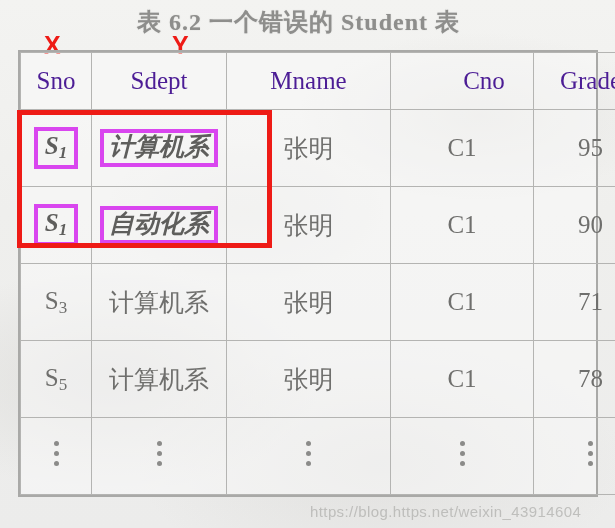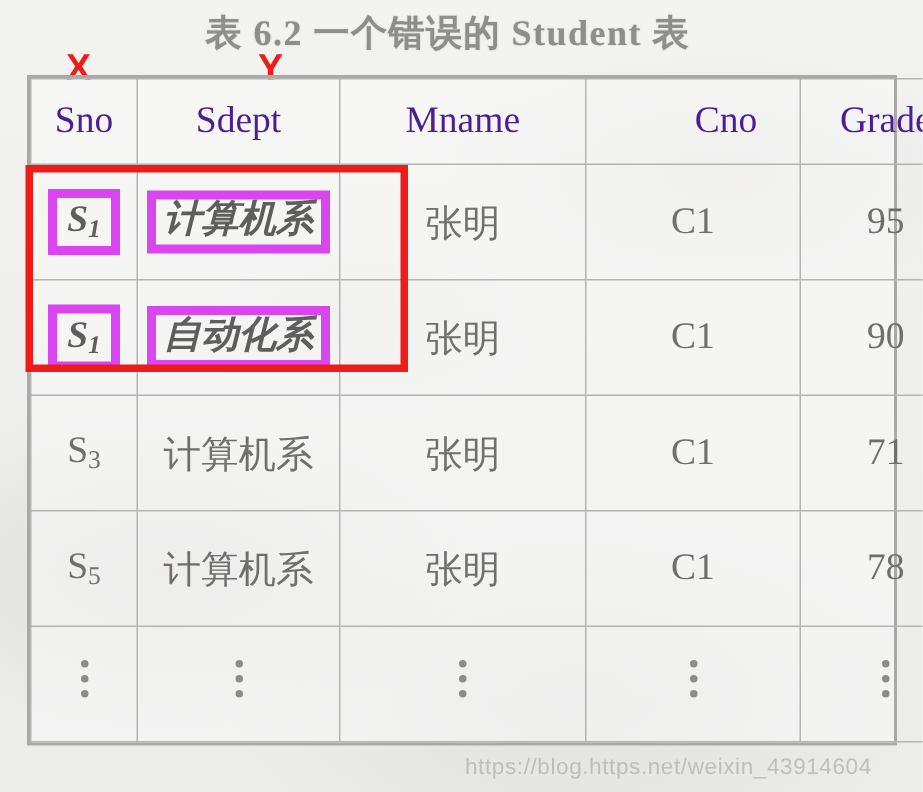--- a/index.html
+++ b/index.html
@@ -107,21 +107,21 @@
   .c-sdept { width: 134px; }
   .c-mname { width: 163px; }
   .c-cno   { width: 98px; padding-left: 44px; }
   .c-grade { width: 113px; }
 
   .sub { font-size: 17px; vertical-align: -4px; }
 
   
   .boxed {
     display: inline-block;
-    border: 6px solid #d946ef;
+    border: 4px solid #d946ef;
     padding: 1px 5px 2px 5px;
     font-style: italic;
     font-weight: bold;
     color: #5e5e5c;
     line-height: 1.05;
   }
   .boxed-sno { padding: 2px 7px 3px 7px; }
 
   
   .vdots {

